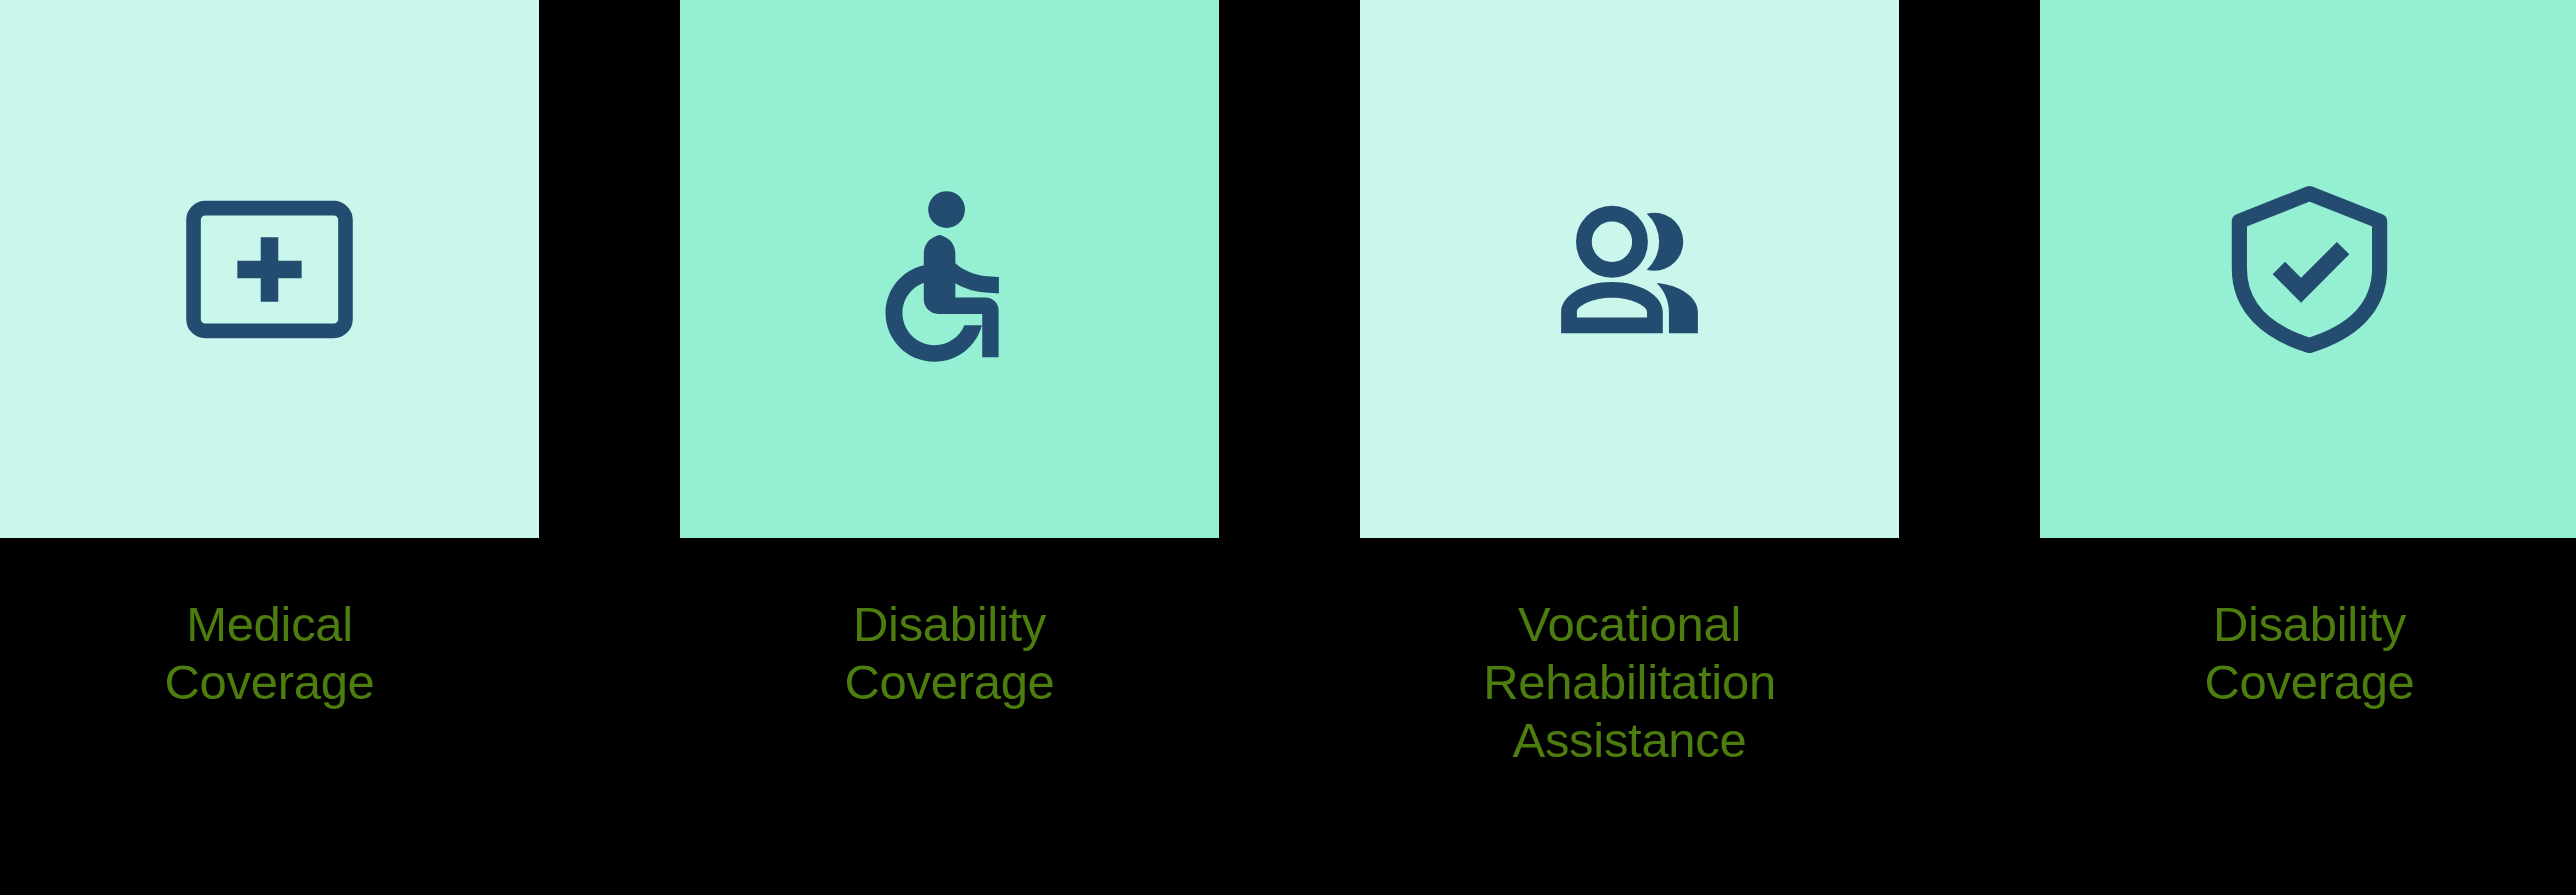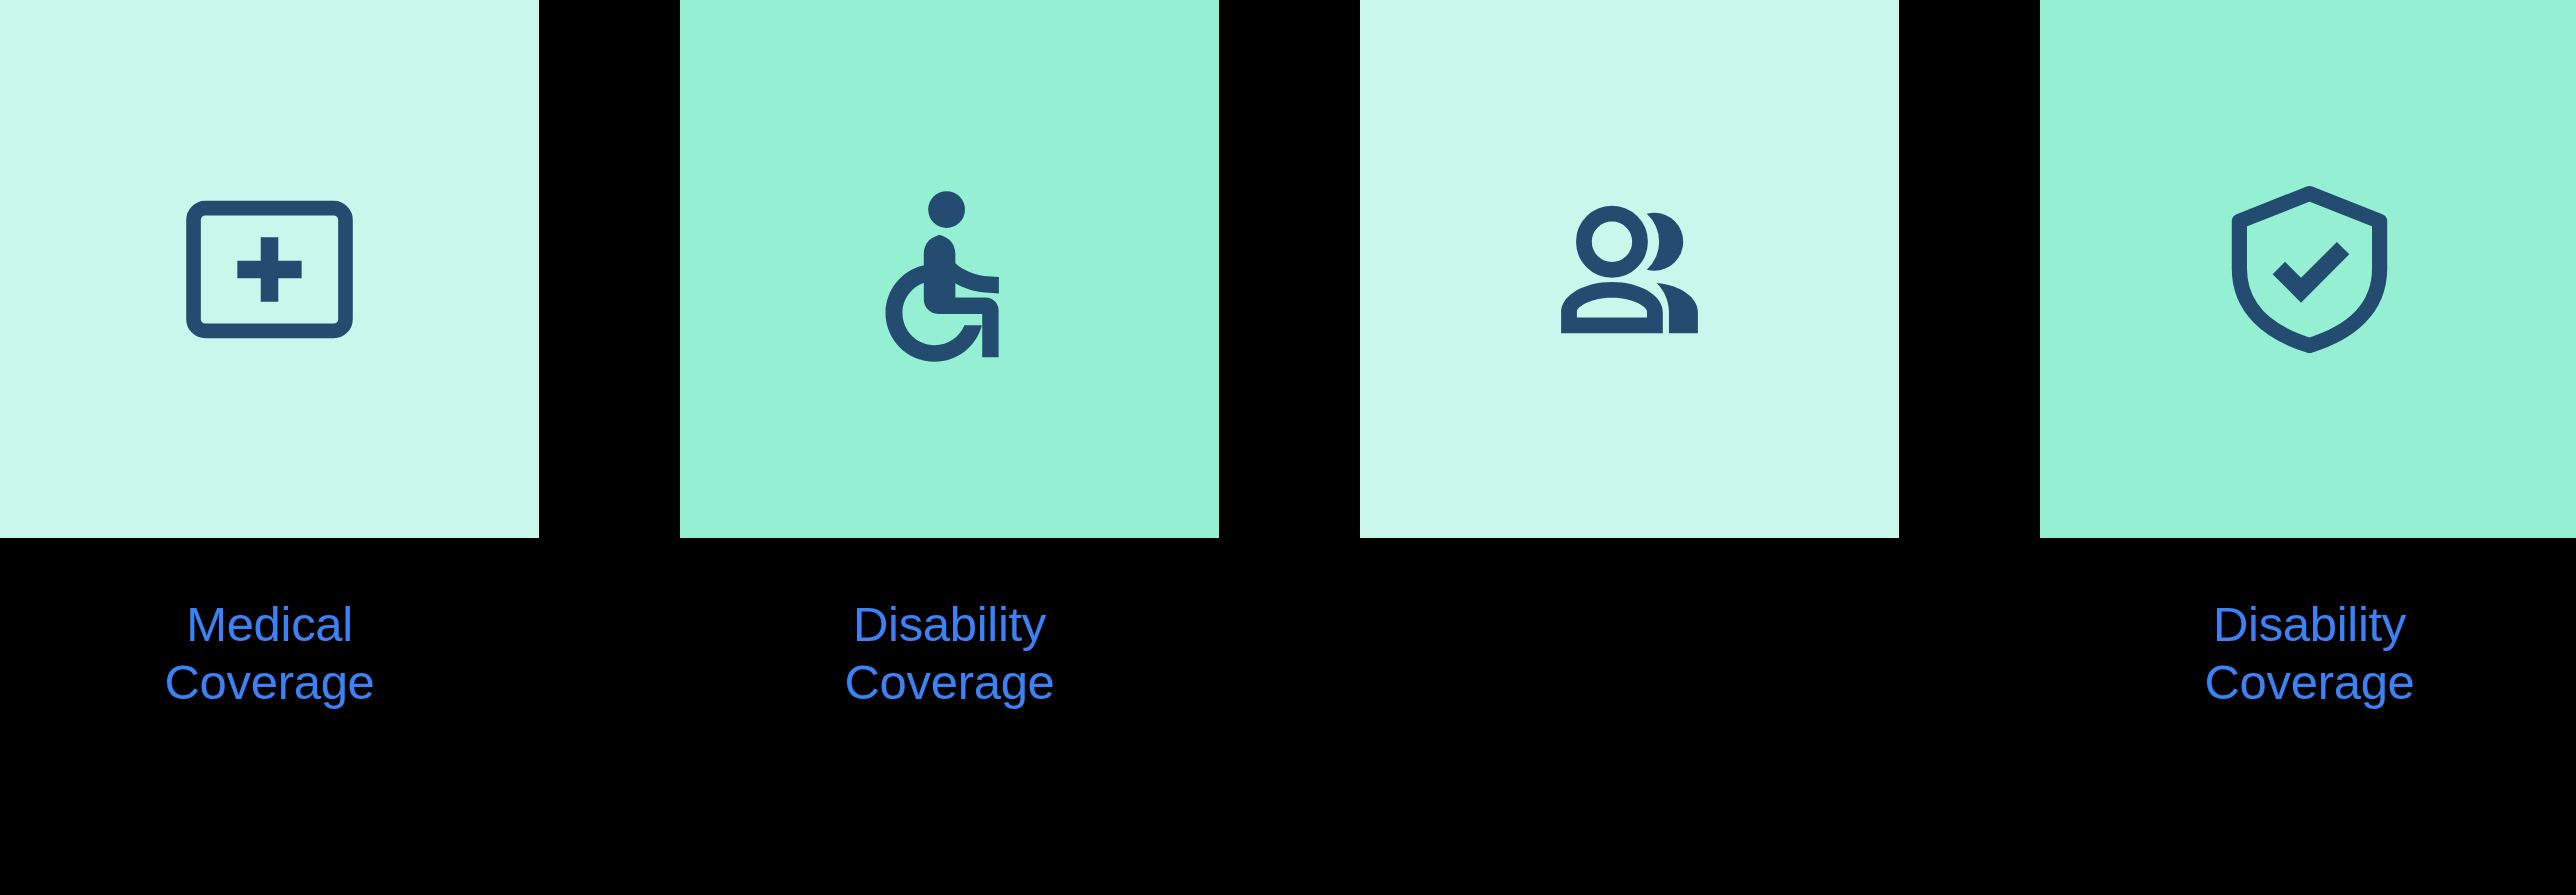--- a/index.html
+++ b/index.html
@@ -59,21 +59,21 @@
     display: block;
     width: 187px;
     height: 187px;
   }
 
   
   .card-label {
     width: 539px;
     margin-top: 58px;
     text-align: center;
-    color: #3b82f6;
+    color: #4d7c0f;
     font-size: 49px;
     line-height: 1.18;
     font-weight: 400;
     letter-spacing: -0.3px;
     white-space: pre-line;
     font-family: "Liberation Sans", sans-serif;
   }
 </style>
 </head>
 <body>
@@ -107,20 +107,23 @@
     <div class="card">
       <div class="icon-tile tint-light">
         <svg viewBox="0 0 64 64" aria-hidden="true">
           <circle cx="26" cy="22.5" r="9.6" fill="none" stroke="#234C70" stroke-width="5.4"></circle>
           <path d="M40.5 12.6 a9.9 9.9 0 0 1 0 19.8 a10.6 10.6 0 0 1 -2.6 -0.33 a12.9 12.9 0 0 0 0 -19.14 a10.6 10.6 0 0 1 2.6 -0.33 z" fill="#234C70"></path>
           <path d="M26 36.3 c-9.6 0 -17.4 4.6 -17.4 10.3 v7.2 h34.8 v-7.2 c0 -5.7 -7.8 -10.3 -17.4 -10.3 z
                    m0 5.4 c6.4 0 12 2.7 12 4.9 v1.8 h-24 v-1.8 c0 -2.2 5.6 -4.9 12 -4.9 z" fill="#234C70"></path>
           <path d="M41.3 36.6 c8.2 0.7 14.1 5 14.1 10 v7.2 h-9.9 v-7.2 c0 -3.9 -1.6 -7.4 -4.2 -10 z" fill="#234C70"></path>
         </svg>
       </div>
+      <div class="card-label">Vocational
+Rehabilitation
+Assistance</div>
     </div>
 
     <div class="card">
       <div class="icon-tile tint-deep">
         <svg viewBox="0 0 64 64" aria-hidden="true">
           <path d="M32 6 L56 15.5 v16.2 c0 13.5 -9.7 21.9 -24 26.3 c-14.3 -4.4 -24 -12.8 -24 -26.3 v-16.2 z" fill="none" stroke="#234C70" stroke-width="5.2" stroke-linejoin="round"></path>
           <path d="M21.5 31.5 l7.6 7.6 l14.4 -14.4" fill="none" stroke="#234C70" stroke-width="6" stroke-linecap="butt" stroke-linejoin="miter"></path>
         </svg>
       </div>
       <div class="card-label">Disability

